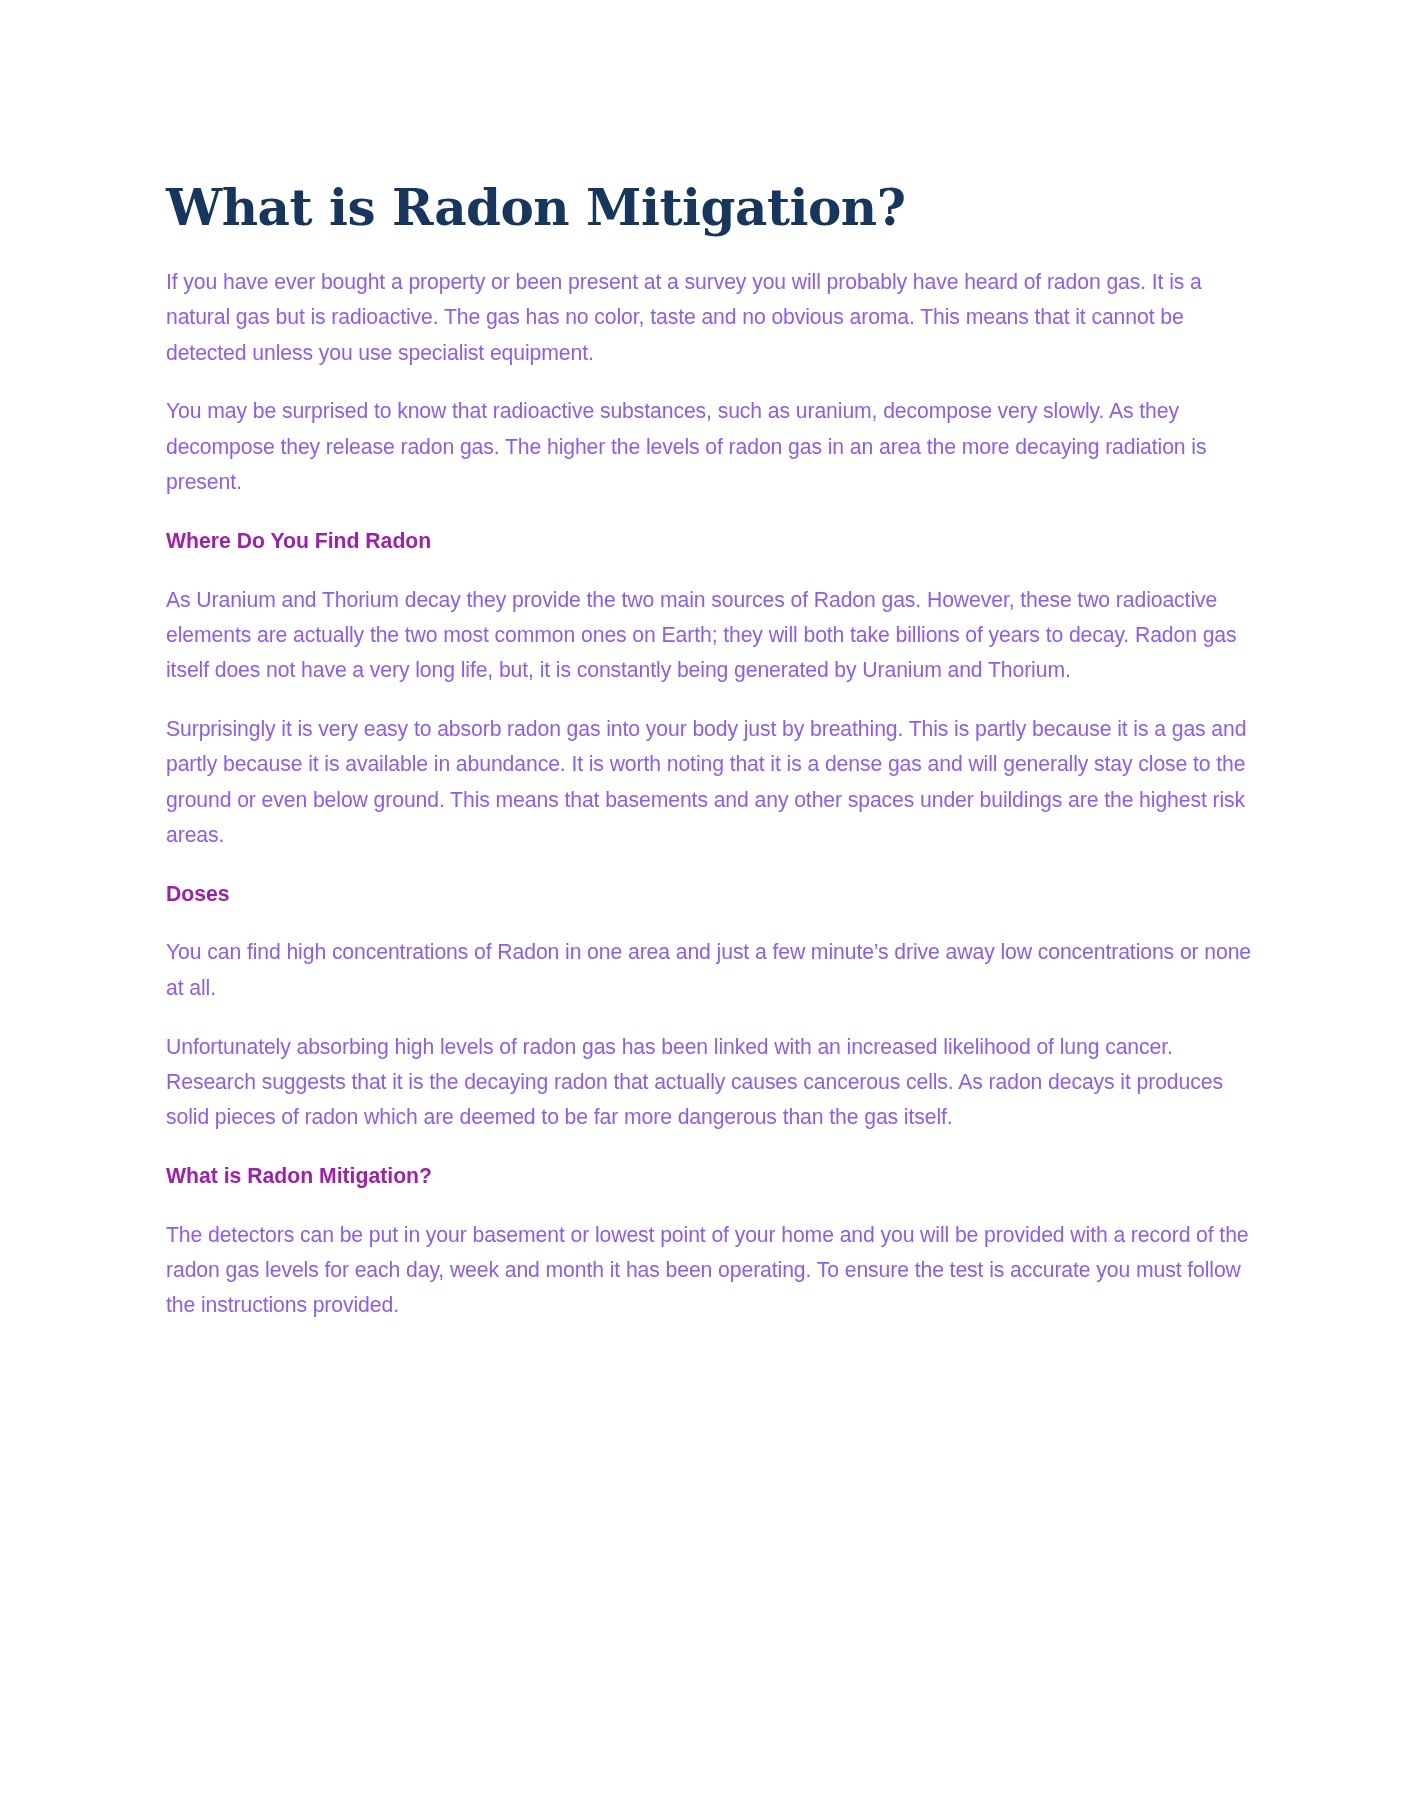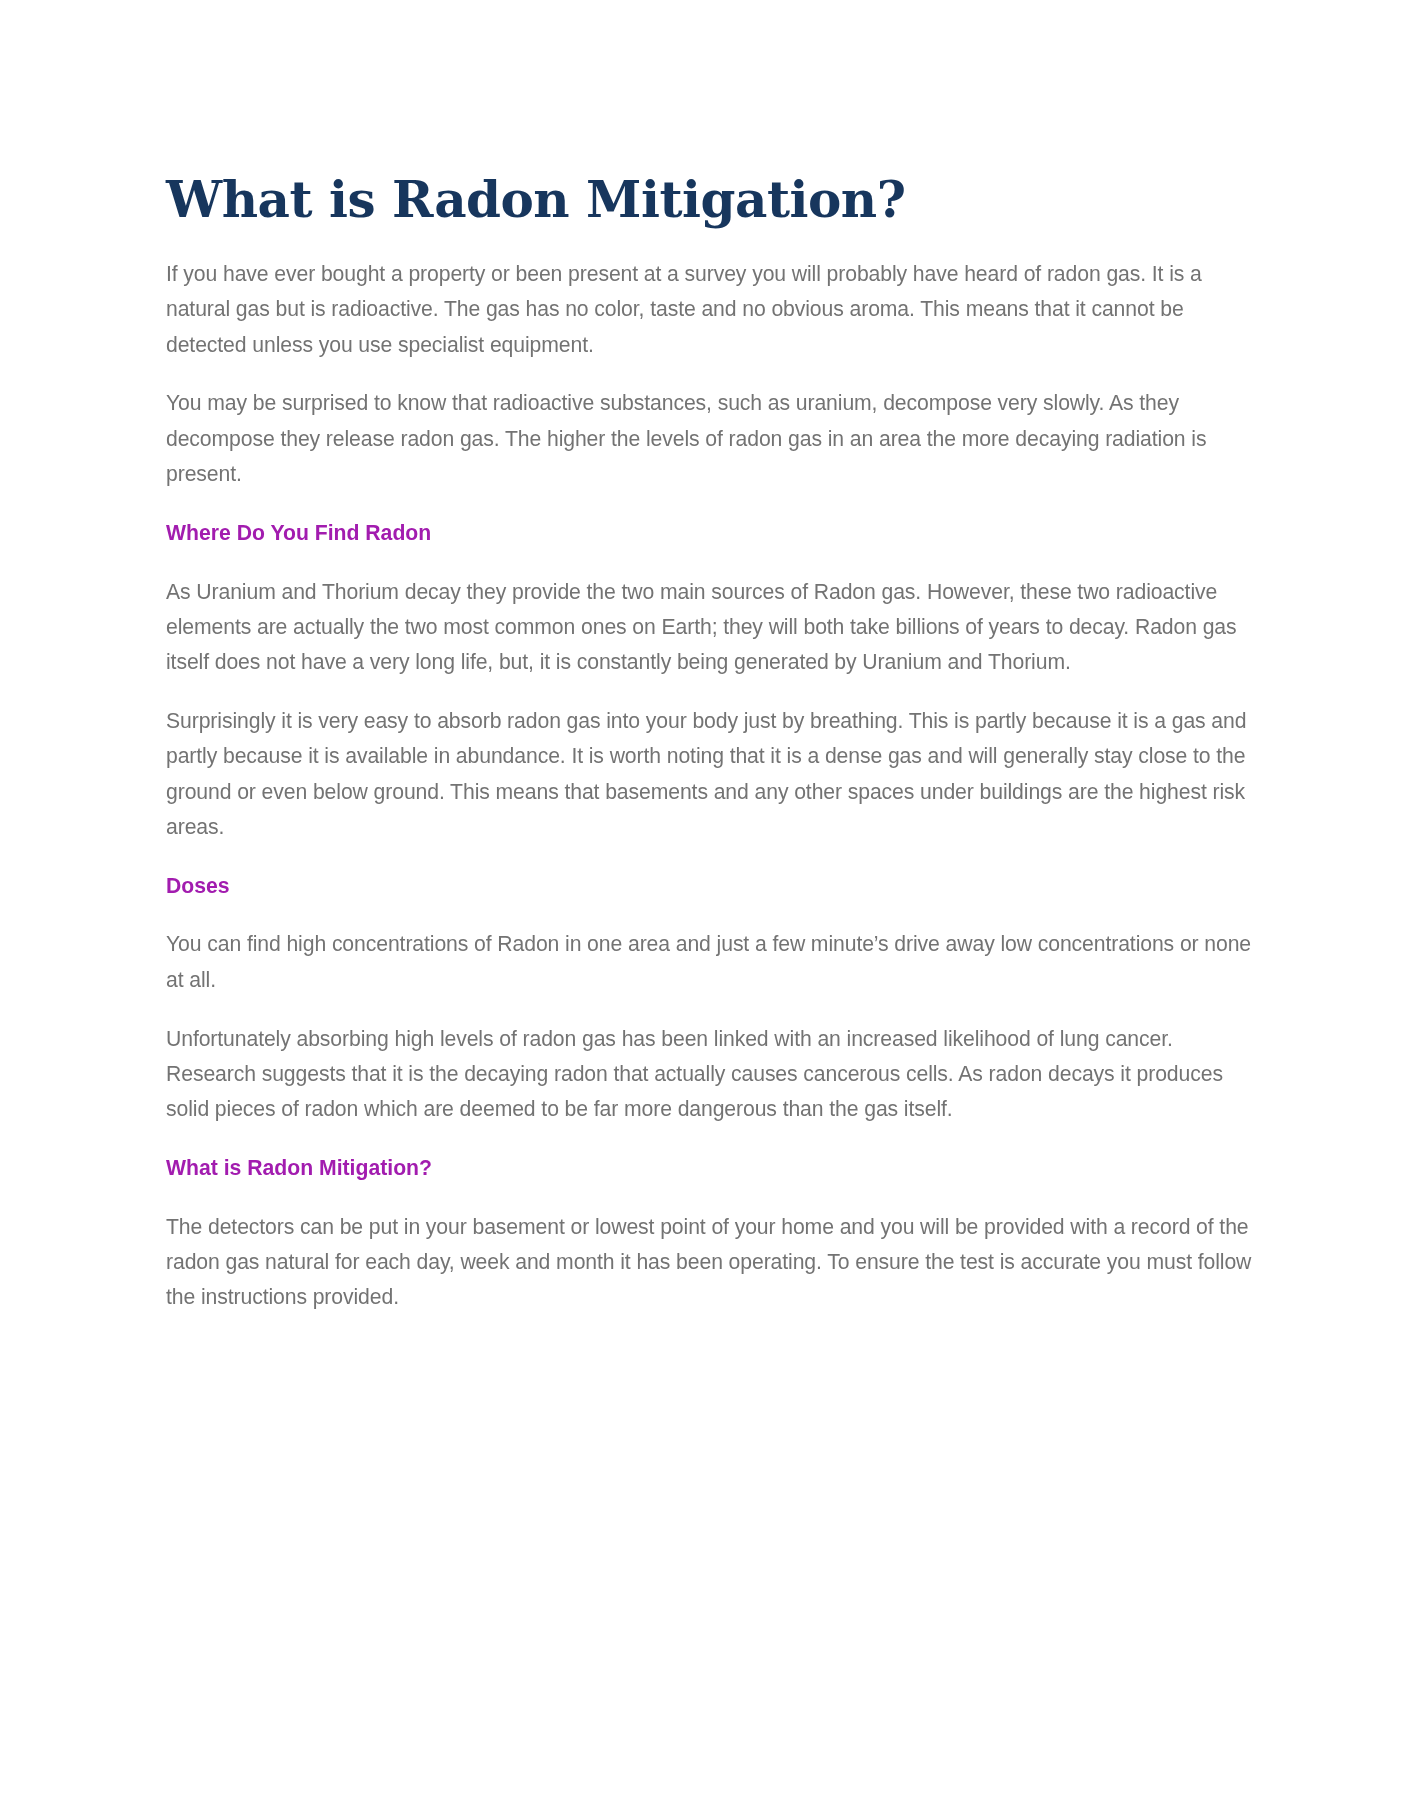--- a/index.html
+++ b/index.html
@@ -9,37 +9,37 @@
   }
   body {
     width: 1406px;
     height: 1819px;
     position: relative;
     overflow: hidden;
   }
   .page {
     position: absolute;
     left: 166px;
-    top: 158px;
+    top: 166px;
     width: 1090px;
   }
   .title {
     font-family: "DejaVu Serif", "Liberation Serif", serif;
     font-weight: bold;
     color: #17365d;
     font-size: 50px;
     line-height: 84px;
     margin: 0 0 14px 0;
     letter-spacing: -0.5px;
   }
   .para {
     font-family: "Liberation Sans", "DejaVu Sans", sans-serif;
     font-size: 21.2px;
     line-height: 35.3px;
-    color: #737373;
+    color: #8b5cf6;
     margin: 0 0 23.5px 0;
     letter-spacing: -0.1px;
   }
   .heading {
     font-family: "Liberation Sans", "DejaVu Sans", sans-serif;
     font-weight: bold;
     font-size: 21.2px;
     line-height: 35.3px;
     color: #a21caf;
     margin: 0 0 23.5px 0;
@@ -57,14 +57,14 @@
   <p class="heading">Where Do You Find Radon</p>
   <p class="para">As Uranium and Thorium decay they provide the two main sources of Radon gas.  However, these two radioactive elements are actually the two most common ones on Earth; they will both take billions of years to decay.  Radon gas itself does not have a very long life, but, it is constantly being generated by Uranium and Thorium.</p>
   <p class="para">Surprisingly it is very easy to absorb radon gas into your body just by breathing.  This is partly because it is a gas and partly because it is available in abundance.  It is worth noting that it is a dense gas and will generally stay close to the ground or even below ground.  This means that basements and any other spaces under buildings are the highest risk areas.</p>
 
   <p class="heading">Doses</p>
   <p class="para">You can find high concentrations of Radon in one area and just a few minute’s drive away low concentrations or none at all.</p>
   <p class="para">Unfortunately absorbing high levels of radon gas has been linked with an increased likelihood of lung cancer.  Research suggests that it is the decaying radon that actually causes cancerous cells.  As radon decays it produces solid pieces of radon which are deemed to be far more dangerous than the gas itself.</p>
 
   <p class="heading">What is Radon Mitigation?</p>
 
-  <p class="para">The detectors can be put in your basement or lowest point of your home and you will be provided with a record of the radon gas natural for each day, week and month it has been operating.  To ensure the test is accurate you must follow the instructions provided.</p>
+  <p class="para">The detectors can be put in your basement or lowest point of your home and you will be provided with a record of the radon gas levels for each day, week and month it has been operating.  To ensure the test is accurate you must follow the instructions provided.</p>
 </div>
 
 </body></html>

